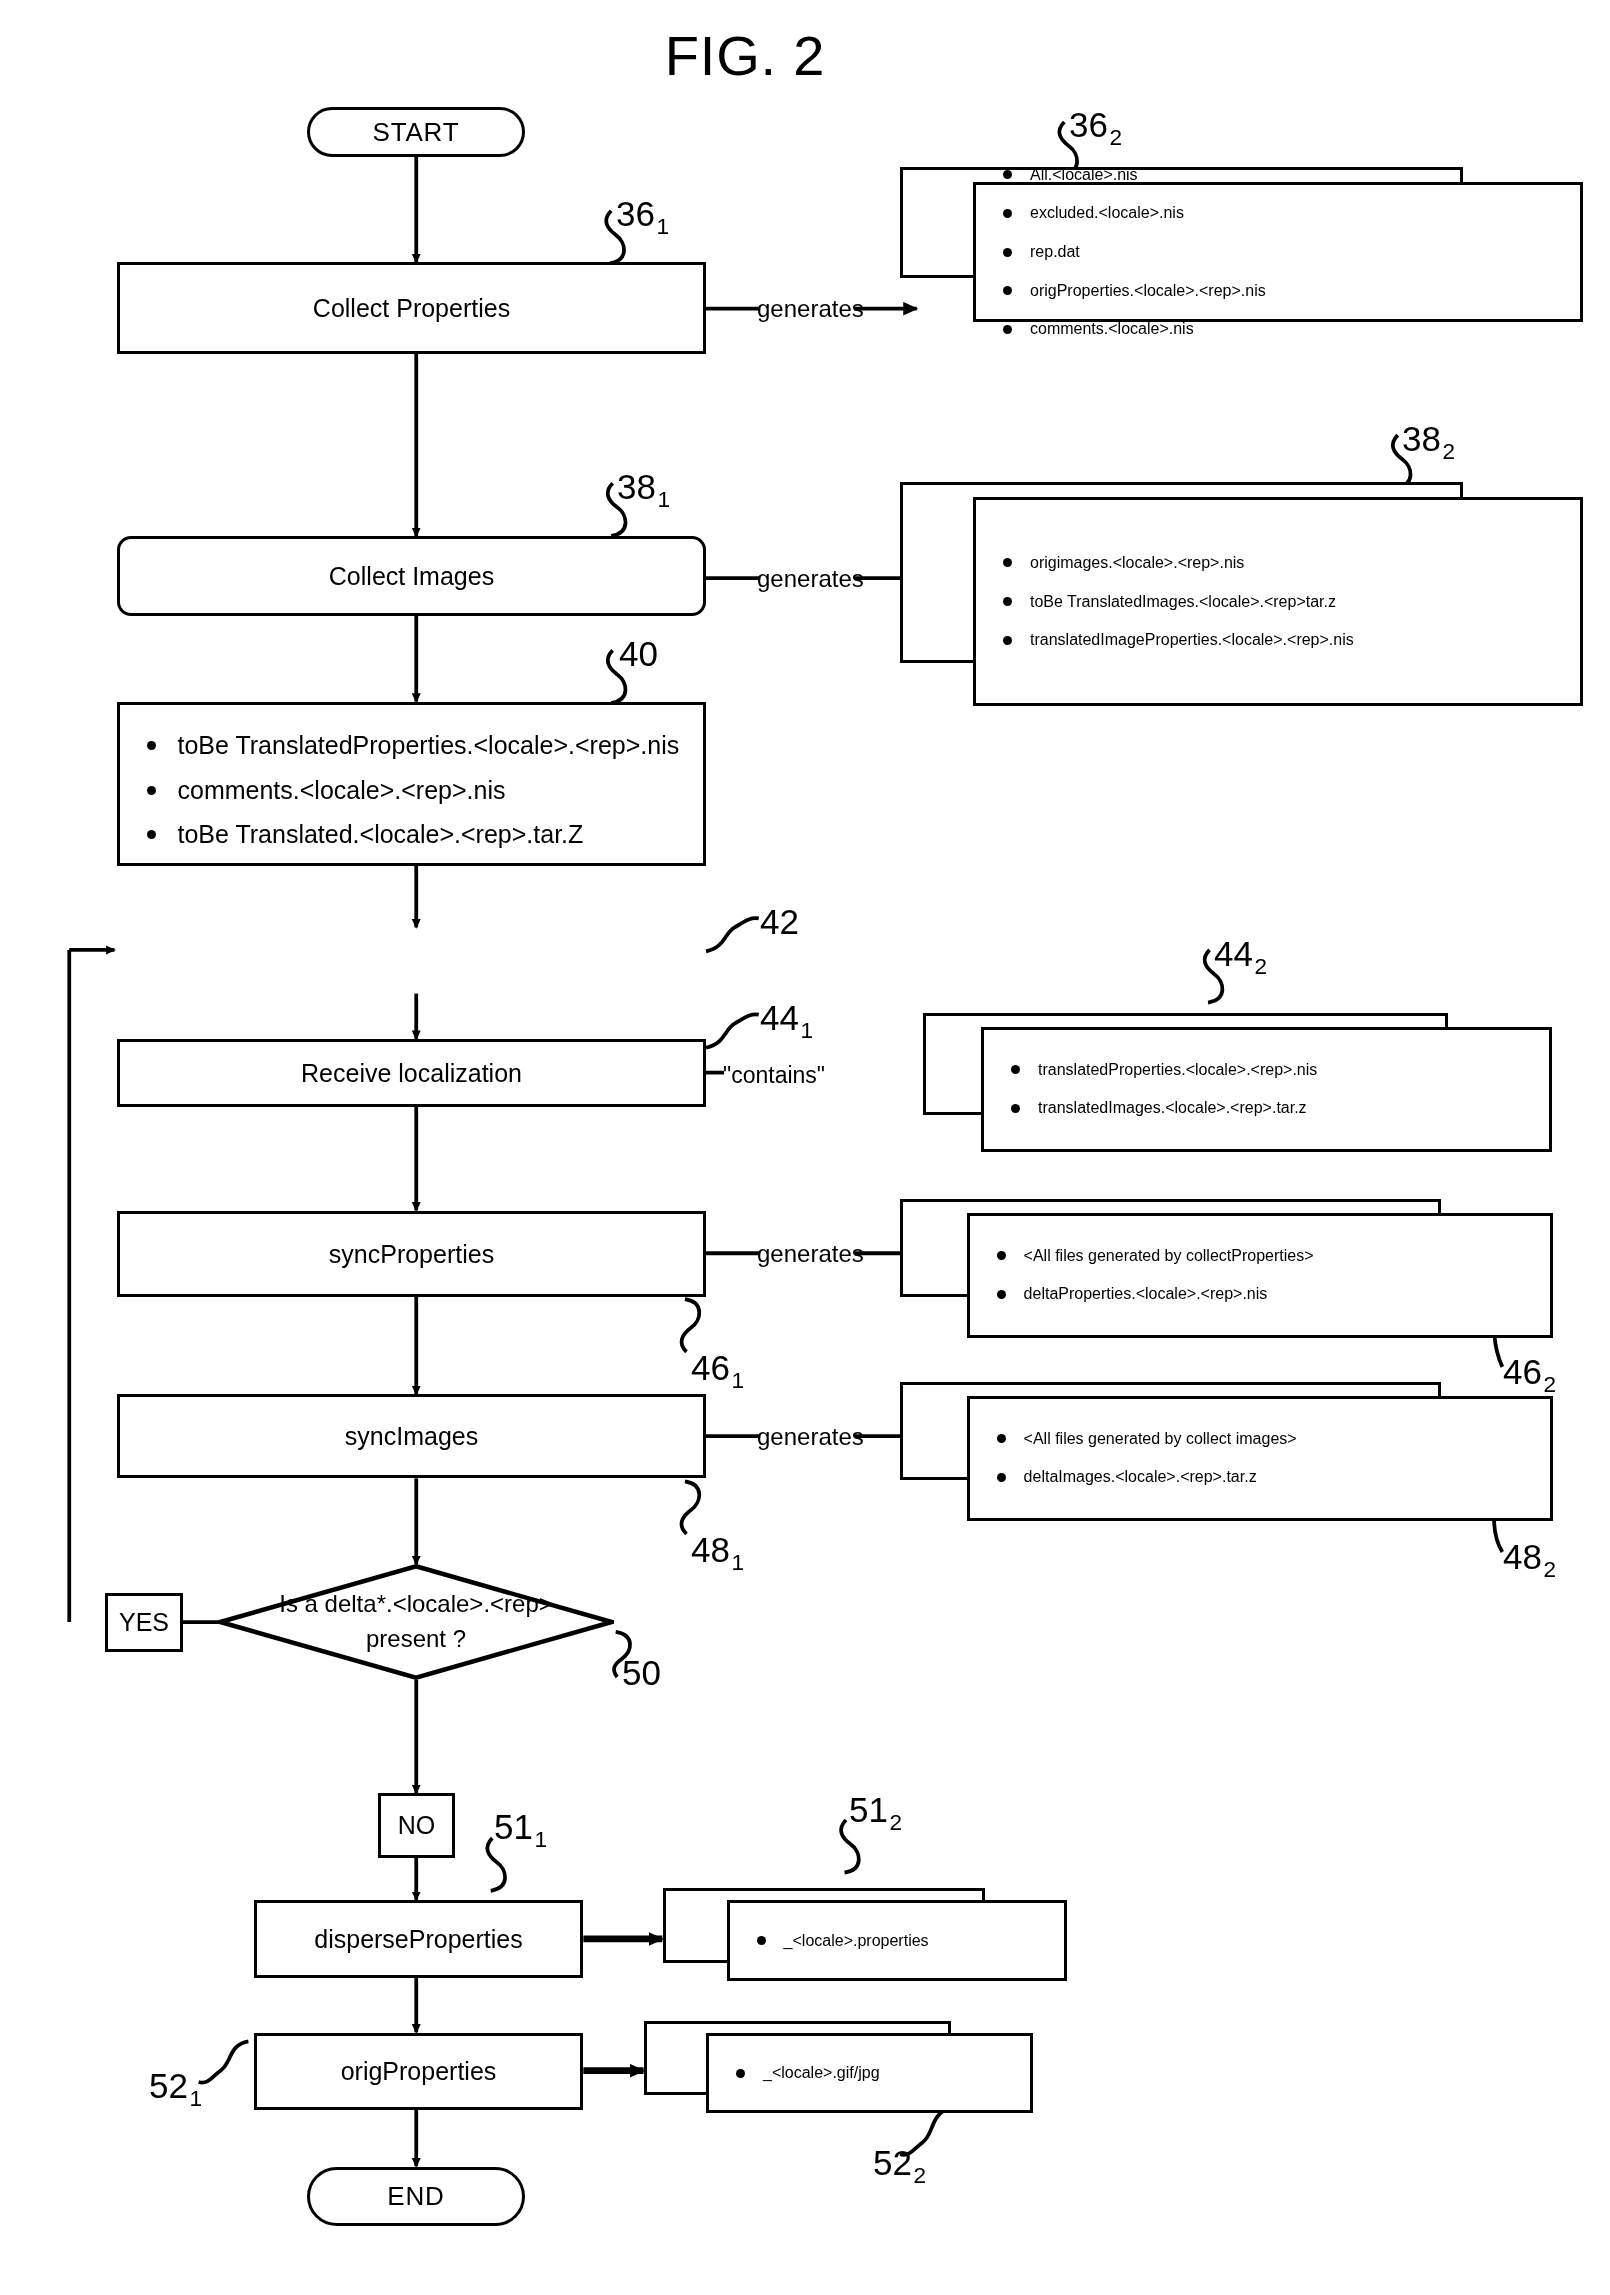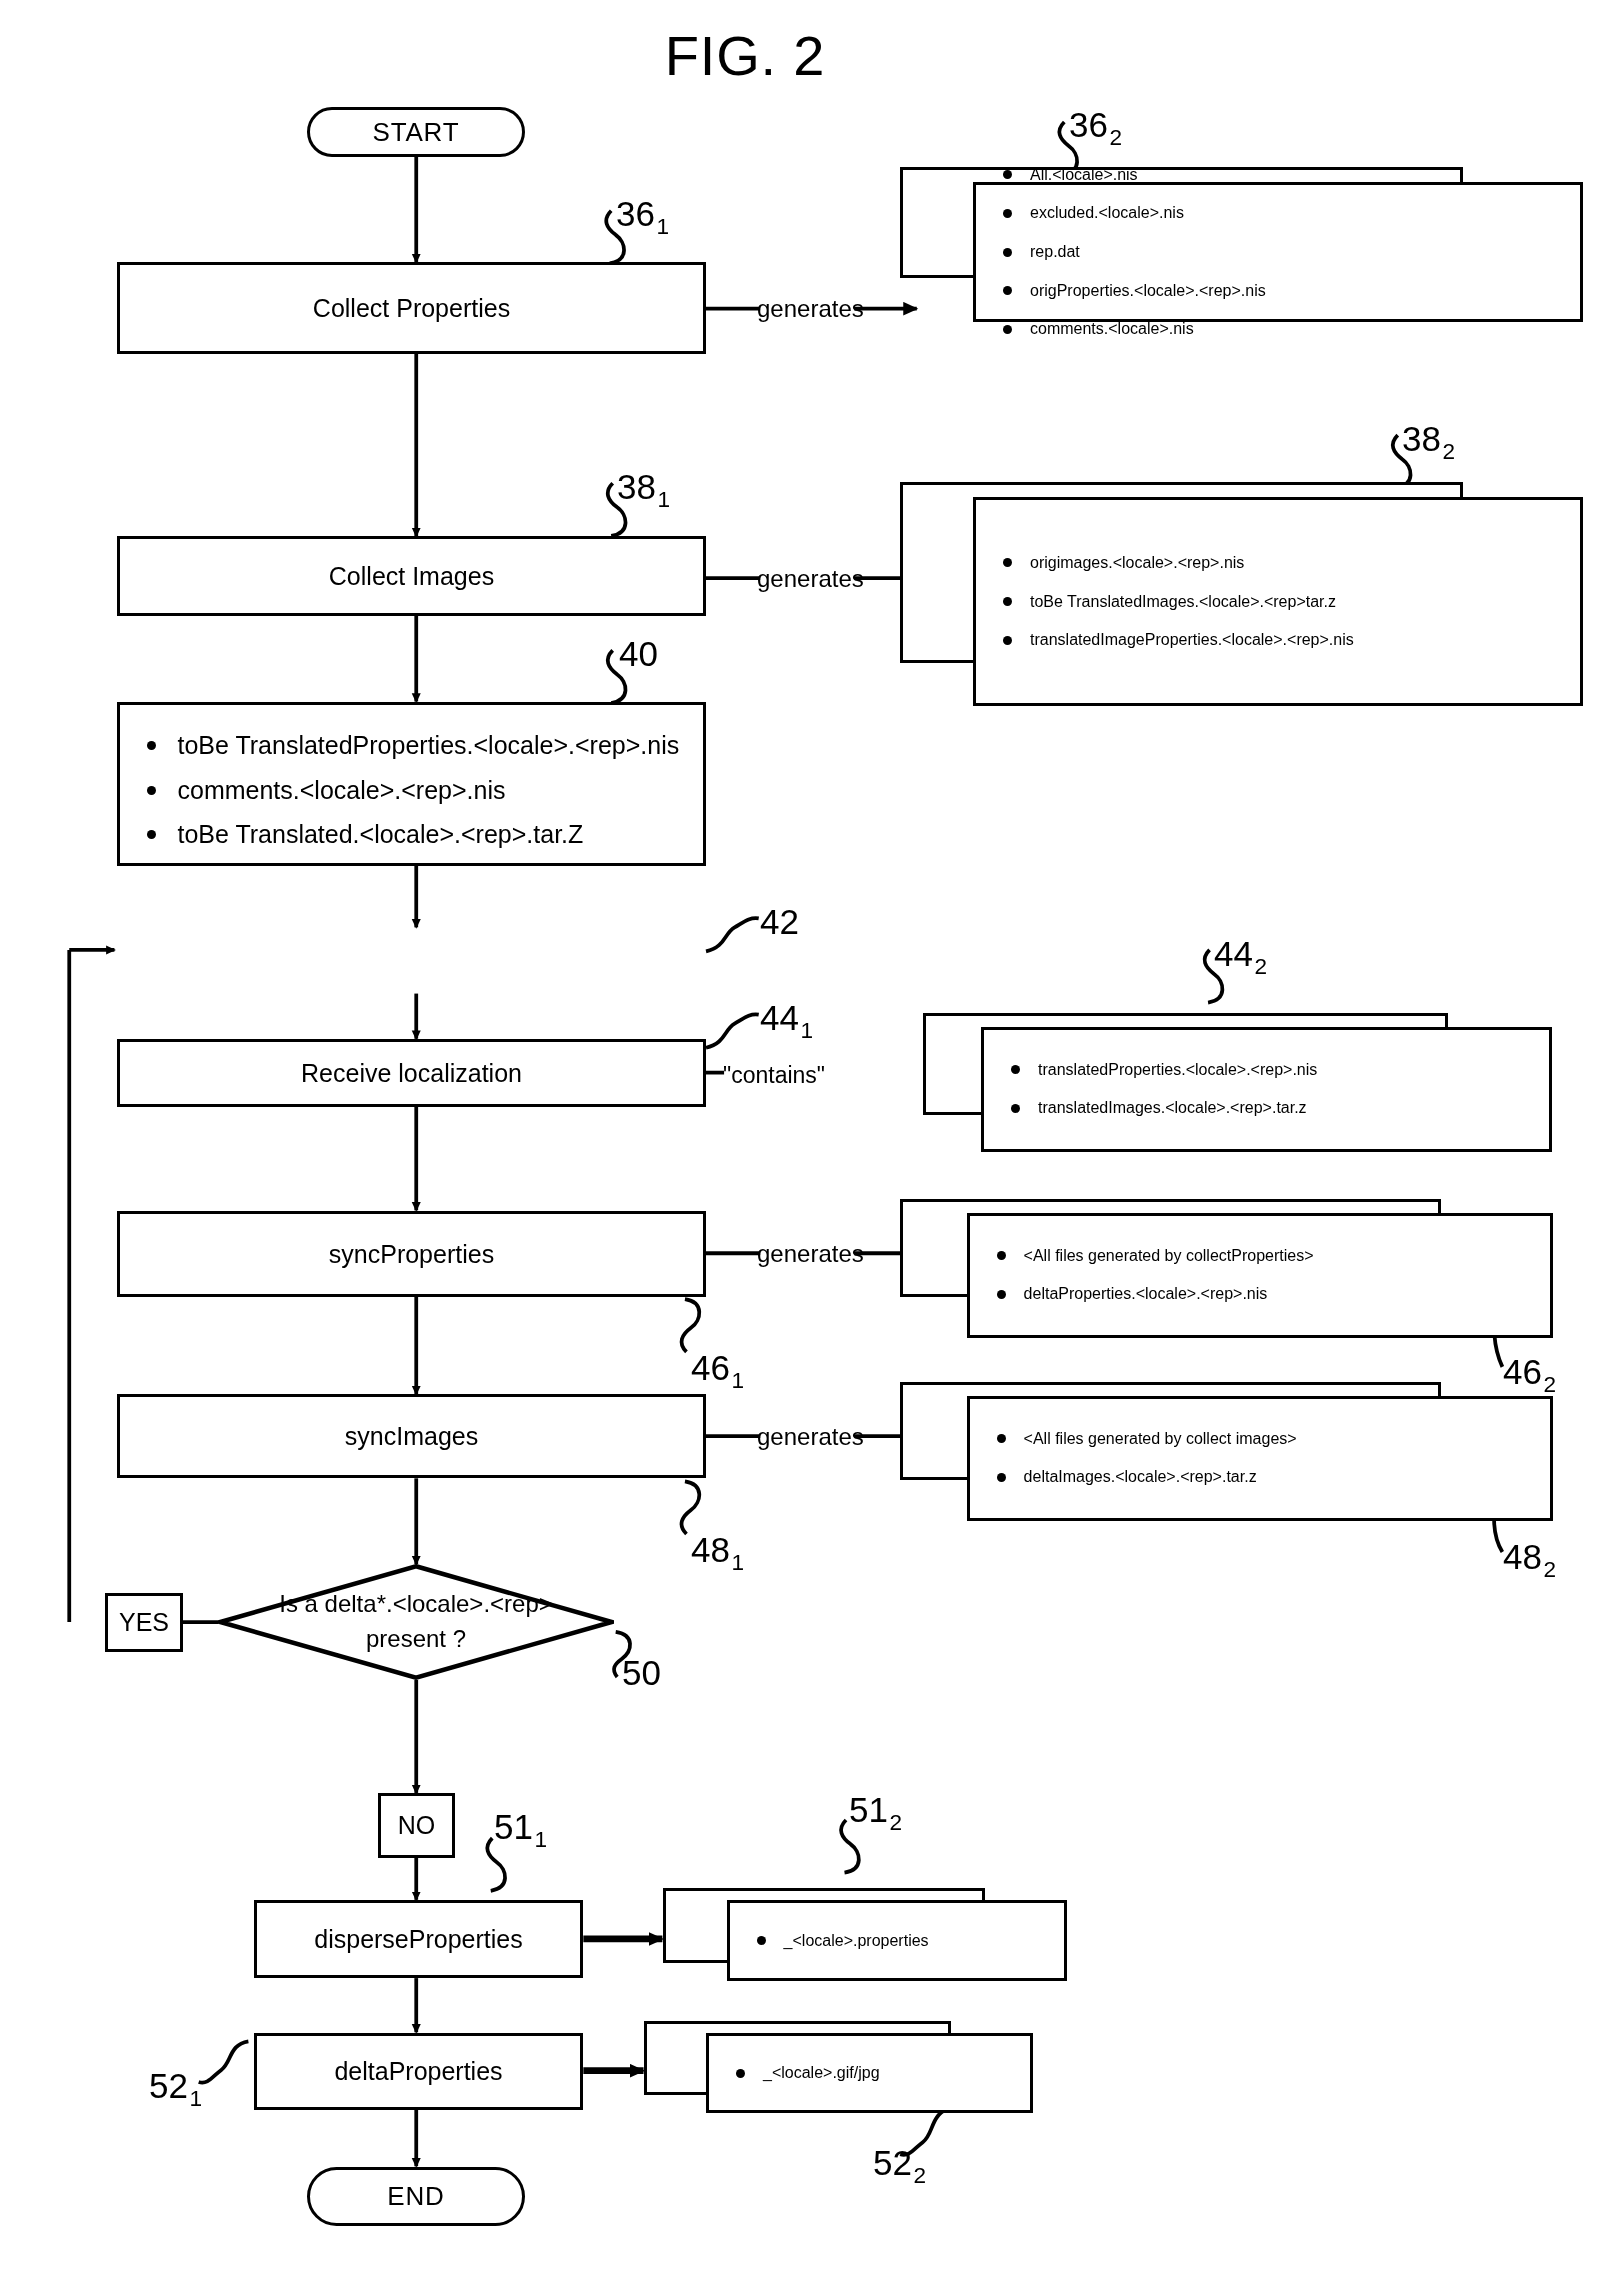--- a/index.html
+++ b/index.html
@@ -167,21 +167,21 @@
   </svg>
 
   <div class="node terminal" style="left:307px;top:107px;width:218px;height:50px;">
     <span>START</span>
   </div>
 
   <div class="node proc" style="left:117px;top:262px;width:589px;height:92px;">
     <span>Collect Properties</span>
   </div>
 
-  <div class="node proc" style="left:117px;top:536px;width:589px;height:80px;">
+  <div class="node proc" style="left:117px;top:536px;width:589px;height:80px;border-radius:14px;">
     <span>Collect Images</span>
   </div>
 
   <div class="node listbox" style="left:117px;top:702px;width:589px;height:164px;">
     <ul>
       <li>toBe TranslatedProperties.&lt;locale&gt;.&lt;rep&gt;.nis</li>
       <li>comments.&lt;locale&gt;.&lt;rep&gt;.nis</li>
       <li>toBe Translated.&lt;locale&gt;.&lt;rep&gt;.tar.Z</li>
     </ul>
   </div>
@@ -215,21 +215,21 @@
 
   <div class="node minibox" style="left:378px;top:1793px;width:77px;height:65px;">
     <span>NO</span>
   </div>
 
   <div class="node proc" style="left:254px;top:1900px;width:329px;height:78px;">
     <span>disperseProperties</span>
   </div>
 
   <div class="node proc" style="left:254px;top:2033px;width:329px;height:77px;">
-    <span>deltaProperties</span>
+    <span>origProperties</span>
   </div>
 
   <div class="node terminal" style="left:307px;top:2167px;width:218px;height:59px;">
     <span>END</span>
   </div>
 
   <div class="stack" style="left:900px;top:167px;width:632px;height:143px;">
     <div class="sheet-back" style="left:0;top:0;width:557px;height:105px;"></div>
     <div class="sheet-front" style="left:29px;top:15px;width:604px;height:134px;">
       <ul>

